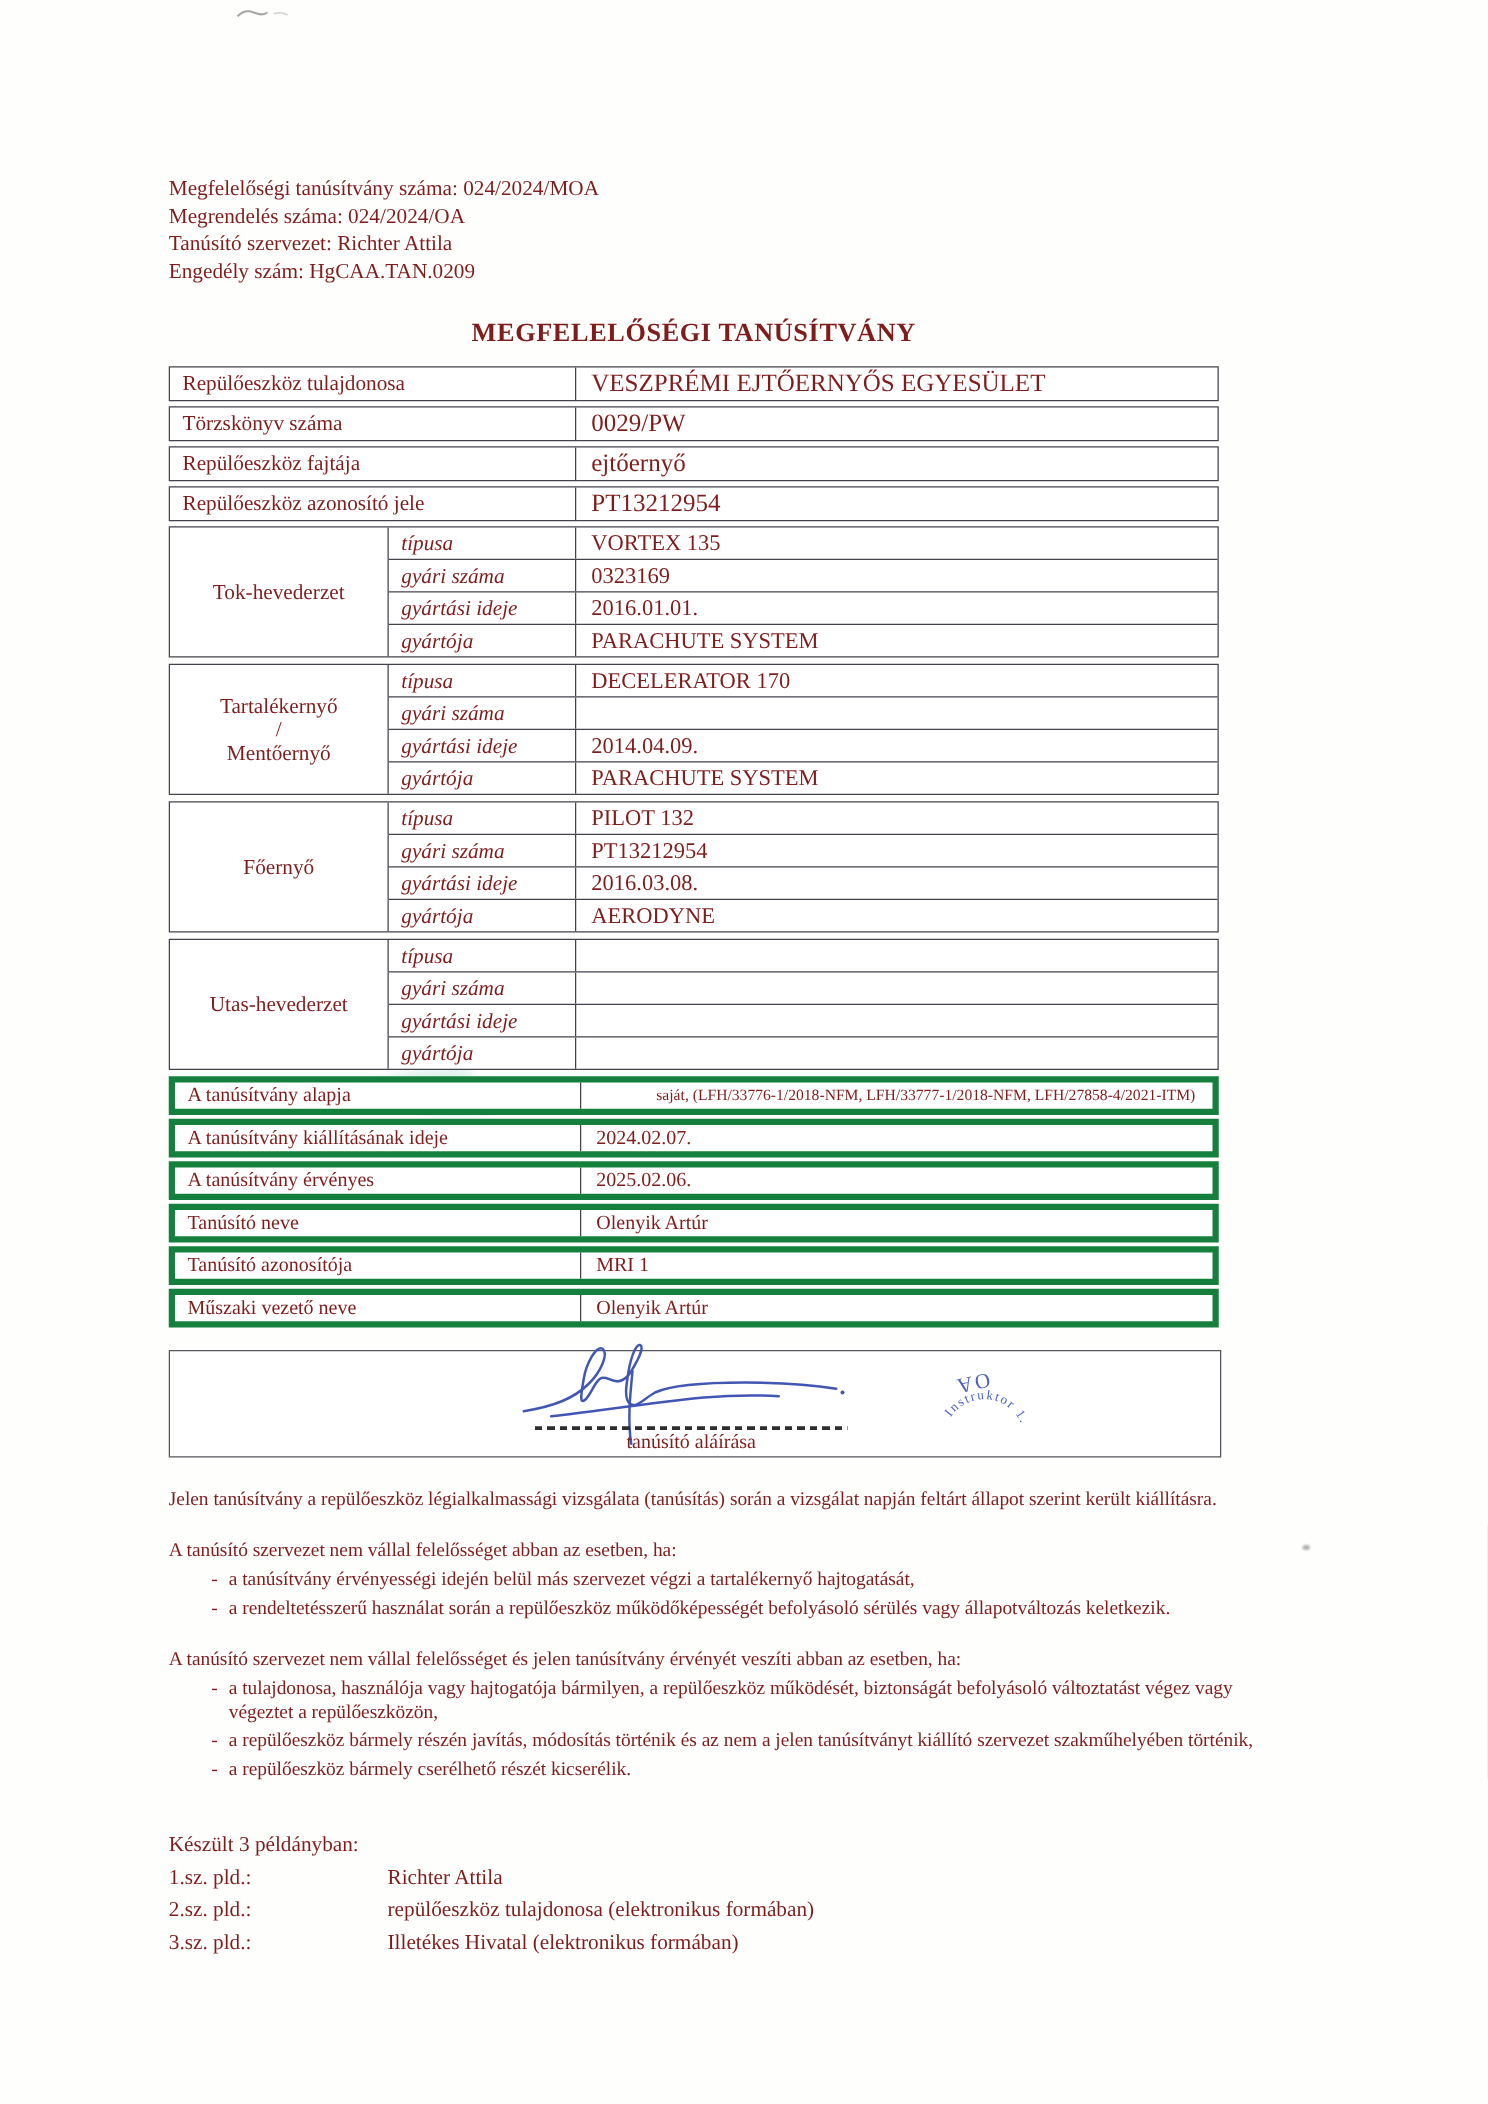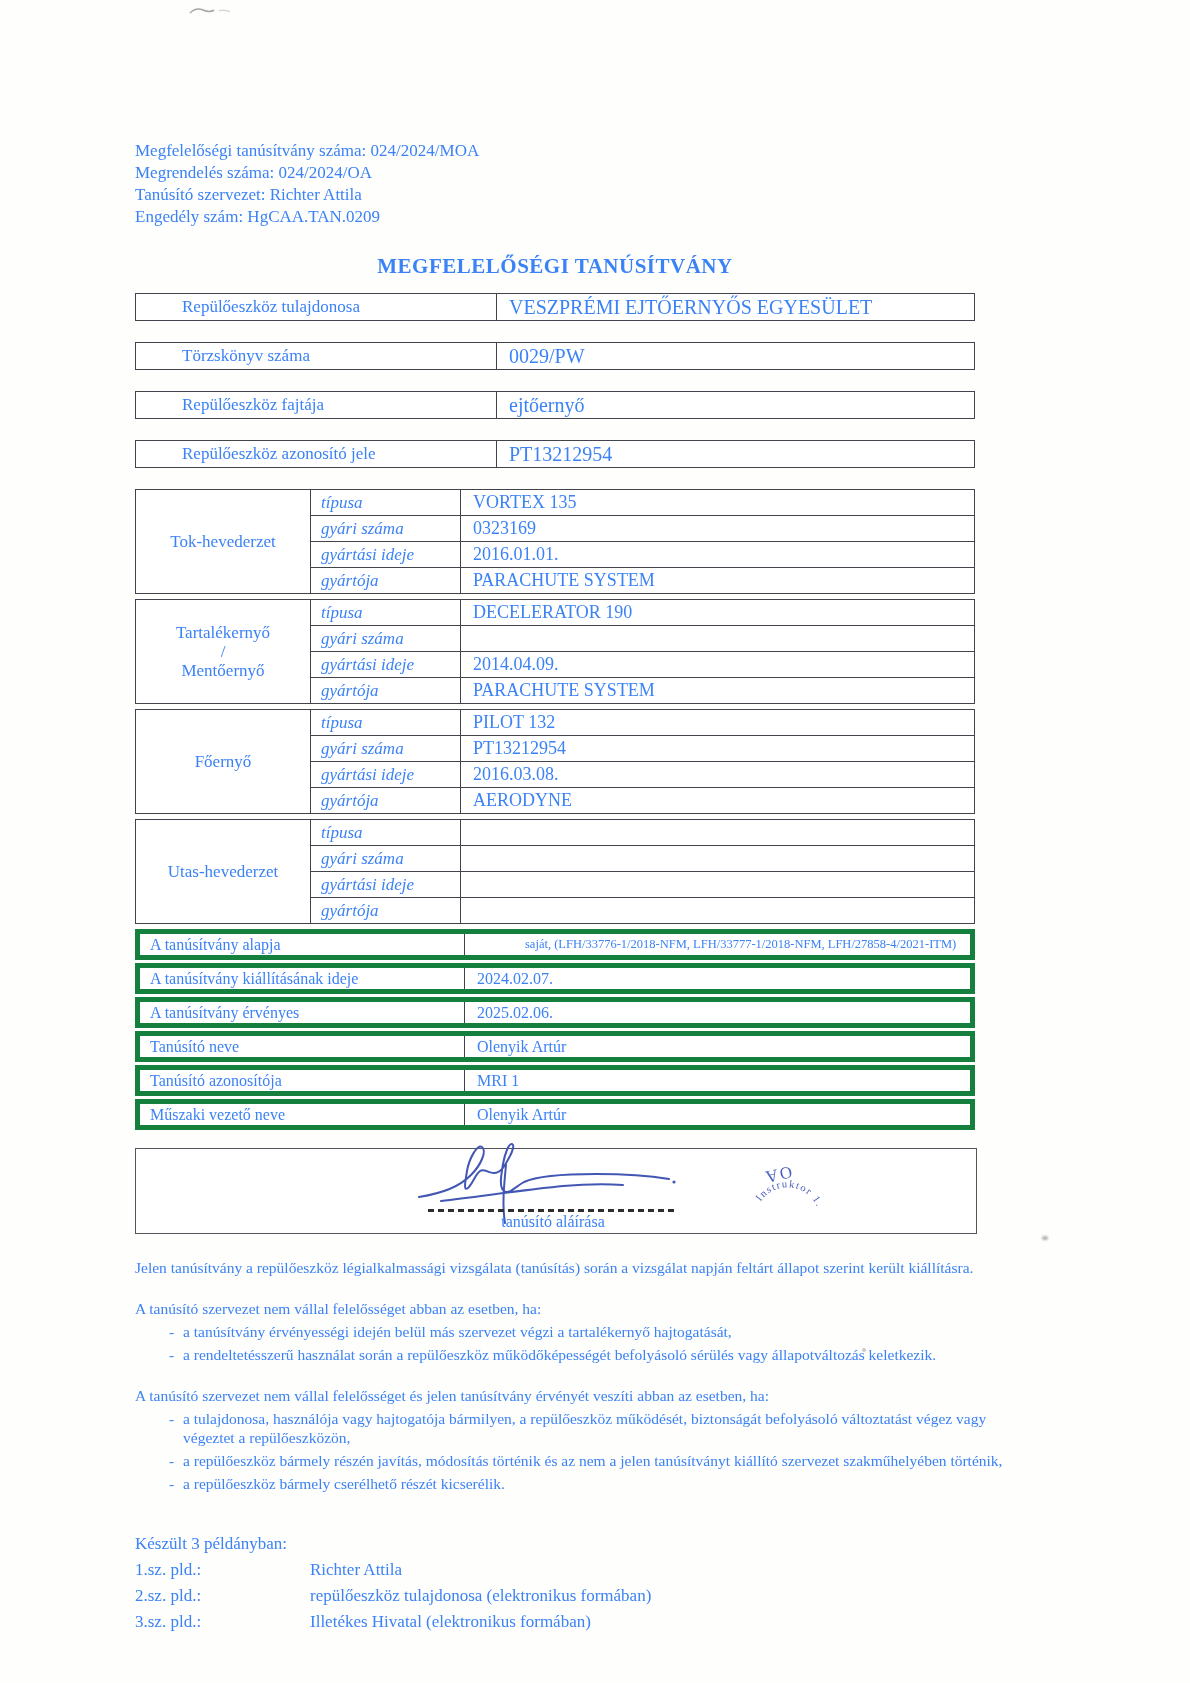--- a/index.html
+++ b/index.html
@@ -2,39 +2,38 @@
 <html><head>
 <meta charset="utf-8">
 <style>
   html,body{margin:0;padding:0;background:#e8e8e8;}
   .page{
     position:relative;
     width:1190px;height:1683px;
     margin:0 auto;
     background:#fefefd;
     font-family:"Liberation Serif", serif;
-    color:#3b82f6;
+    color:#7f1d1d;
     overflow:hidden;
   }
   .content{position:absolute;left:135px;top:140px;width:930px;}
   
   .hdr-line{font-size:17px;line-height:22px;white-space:nowrap;}
   
   .doc-title{
     width:840px;text-align:center;
     font-size:21px;font-weight:bold;letter-spacing:.5px;
     margin:26px 0 14px 0;
   }
   
   .ctable{width:840px;}
   .trow{
     display:flex;height:26px;line-height:26px;
-    border:1px solid #43434b;margin-bottom:21px;
+    border:1px solid #43434b;margin-bottom:4px;
     background:#fff;
-    padding-left:36px;
   }
   .trow .c-label{width:325px;border-right:1px solid #43434b;padding-left:10px;box-sizing:border-box;font-size:17px;}
   .trow .c-value{flex:1;padding-left:12px;font-size:20px;}
   .tgroup{
     display:flex;border:1px solid #43434b;margin-bottom:5px;background:#fff;
   }
   .gname{
     width:175px;border-right:1px solid #43434b;box-sizing:border-box;
     display:flex;flex-direction:column;justify-content:center;align-items:center;
     font-size:17px;line-height:19px;text-align:center;
@@ -160,21 +159,21 @@
 
       <div class="tgroup">
         <div class="gname">
           <span>Tartalékernyő</span>
           <span>/</span>
           <span>Mentőernyő</span>
         </div>
         <div class="gsub">
           <div class="srow">
             <div class="s-label">típusa</div>
-            <div class="s-value">DECELERATOR 190</div>
+            <div class="s-value">DECELERATOR 170</div>
           </div>
           <div class="srow">
             <div class="s-label">gyári száma</div>
           </div>
           <div class="srow">
             <div class="s-label">gyártási ideje</div>
             <div class="s-value">2014.04.09.</div>
           </div>
           <div class="srow">
             <div class="s-label">gyártója</div>

